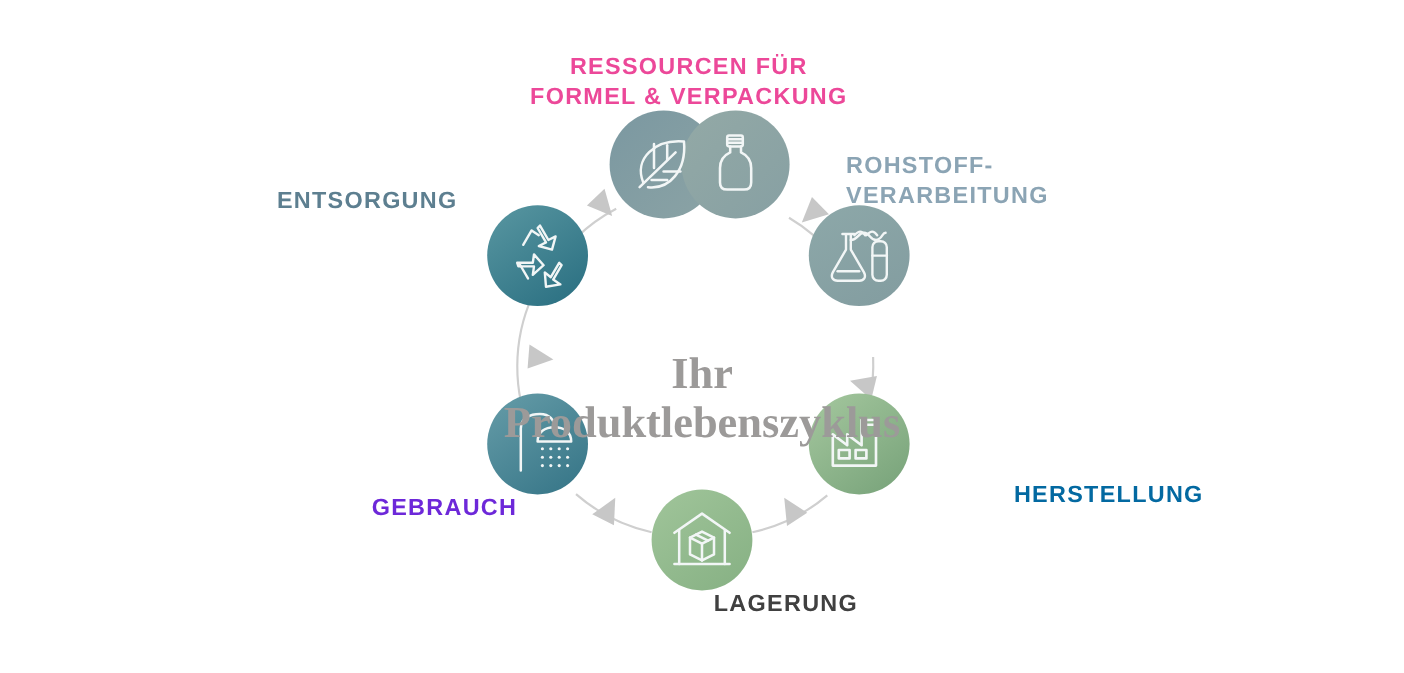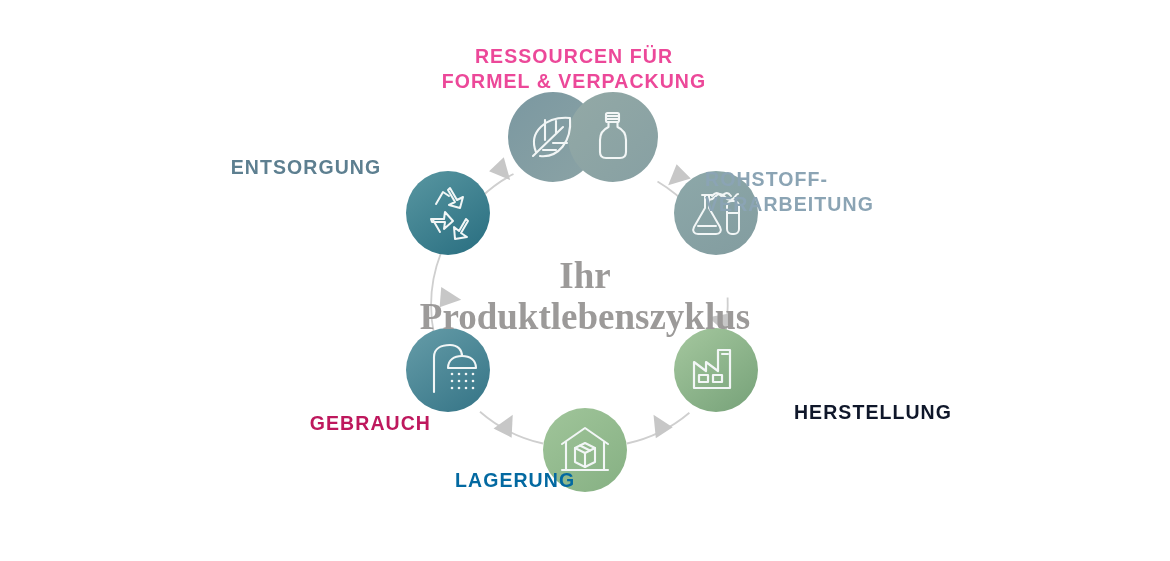--- a/index.html
+++ b/index.html
@@ -32,51 +32,51 @@
     text-transform: uppercase;
   }
   .center-title {
     position: absolute;
     font-family: "Liberation Serif", serif;
     color: #9c9a99;
     text-align: center;
     line-height: 1.12;
     white-space: pre-line;
     font-weight: 700;
+    margin-top: 36px;
   }
   .lbl-resources {
     left: 404px; top: 44px;
     width: 340px;
     text-align: center;
     color: #ec4899;
   }
   .lbl-rohstoff {
     left: 705px; top: 126px;
     width: 250px;
     text-align: left;
     color: #8ba4b4;
-    margin-top: 41px;
   }
   .lbl-herstellung {
     left: 743px; top: 400px;
     width: 260px;
-    text-align: center;
-    color: #0f172a;
+    text-align: right;
+    color: #0369a1;
   }
   .lbl-lagerung {
-    left: 455px; top: 468px;
+    left: 455px; top: 491px;
     width: 260px;
-    text-align: left;
-    color: #0369a1;
+    text-align: right;
+    color: #404040;
   }
   .lbl-gebrauch {
     left: 171px; top: 411px;
     width: 260px;
     text-align: right;
-    color: #be185d;
+    color: #6d28d9;
   }
   .lbl-entsorgung {
     left: 181px; top: 155px;
     width: 250px;
     text-align: center;
     color: #5d7f90;
   }
   .center-title {
     left: 405px; top: 255px;
     width: 360px;

